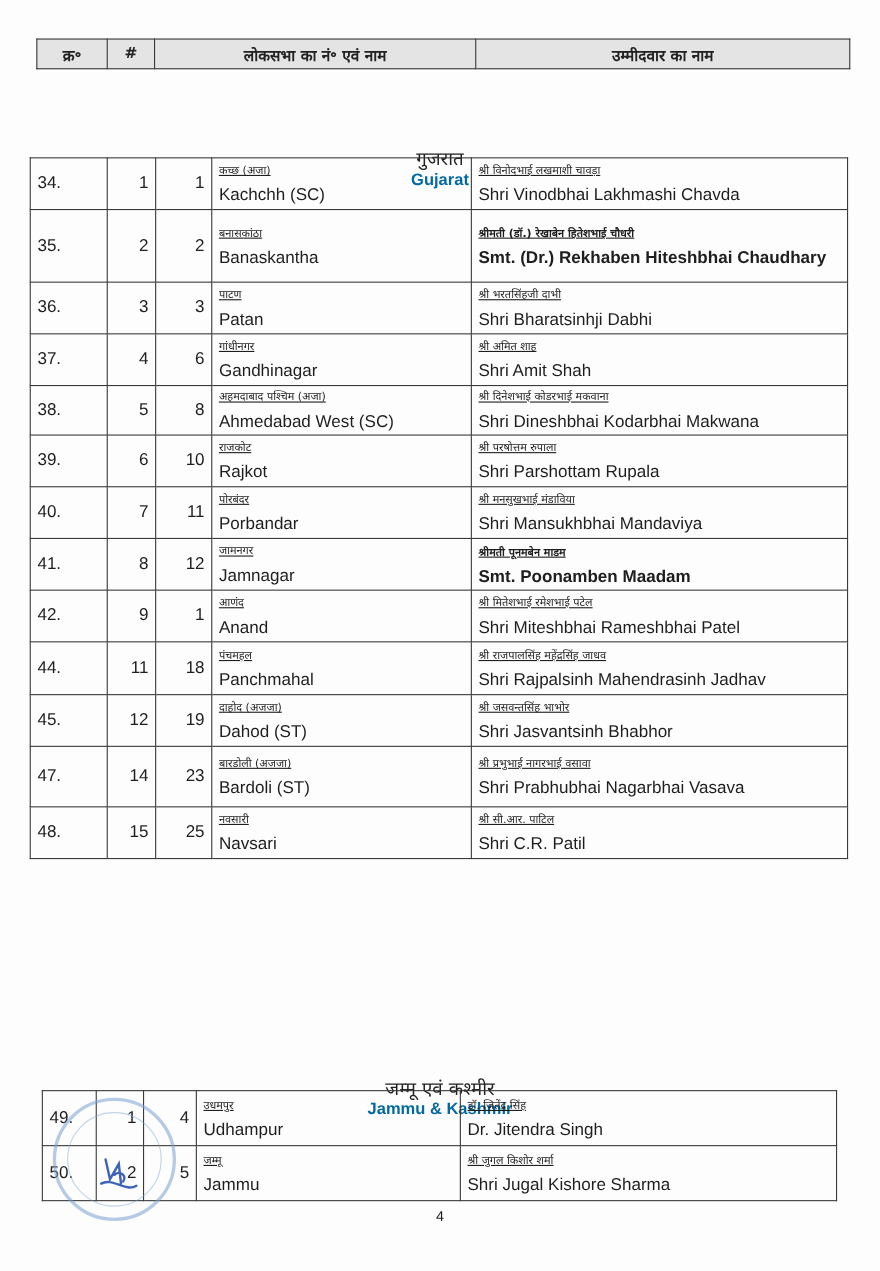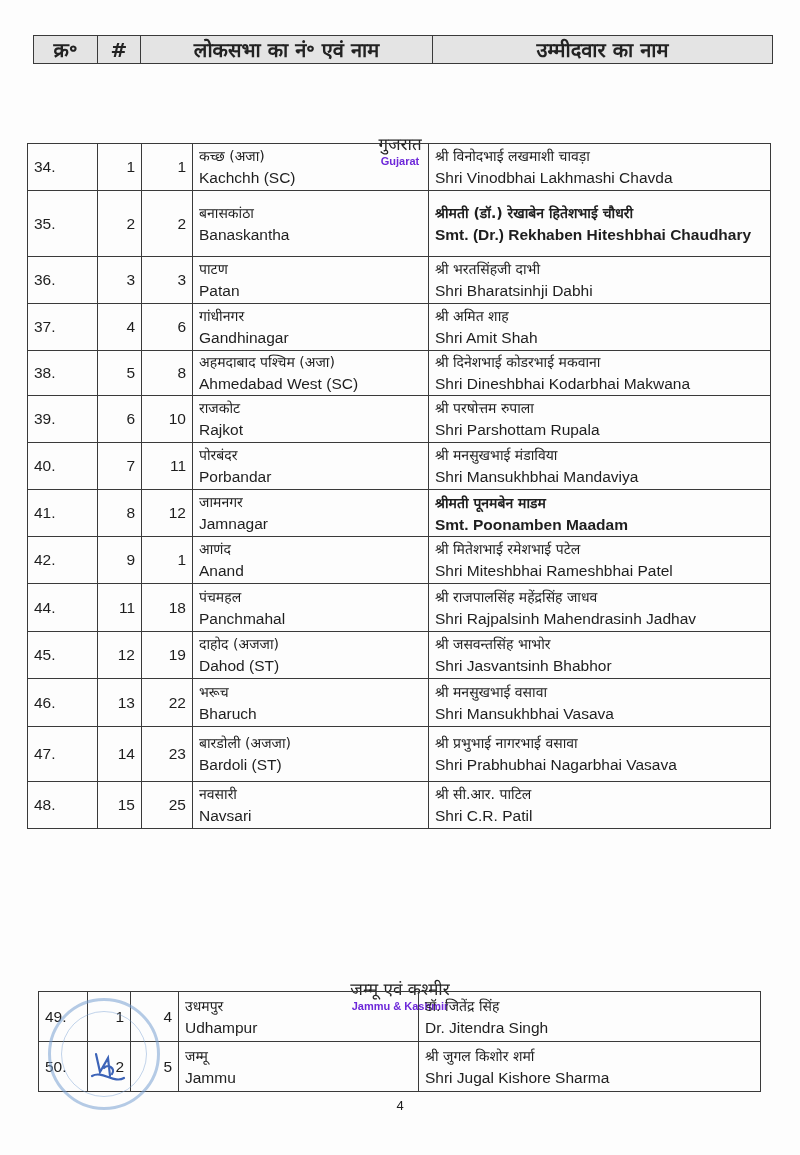--- a/index.html
+++ b/index.html
@@ -3,29 +3,29 @@
 <meta charset="utf-8">
 <style>
   html, body { margin:0; padding:0; }
   body {
     width:800px; height:1155px; background:#fdfdfd; position:relative; overflow:hidden;
     font-family:"Liberation Sans", "DejaVu Sans", sans-serif; color:#1e1e1e;
   }
   .tbl { position:absolute; border-collapse:collapse; table-layout:fixed; }
   .tbl td { border:1.5px solid #3a3a3a; padding:0; vertical-align:middle; }
   .hdr { left:33px; top:35px; width:739px; height:28px; background:#e4e4e4; }
-  .hdr td { text-align:center; font-family:"DejaVu Sans", sans-serif; font-weight:bold; font-size:20px; color:#222; }
+  .hdr td { text-align:center; font-family:"DejaVu Sans", sans-serif; font-weight:bold; font-size:14px; color:#222; }
   .state-title { position:absolute; left:0; width:800px; text-align:center;margin-top:40px; }
   .state-hi { font-family:"DejaVu Sans", sans-serif; font-size:17px; color:#222; }
-  .state-en { font-weight:bold; font-size:11px; color:#6d28d9; }
+  .state-en { font-weight:bold; font-size:15px; color:#0369a1; }
   .data td { font-size:15.5px; }
   .data td.num { text-align:right; padding-right:6px; }
   .data td.sl { text-align:left; padding-left:6px; }
   .data td.txt { padding-left:6px; line-height:22px; }
-  .hi { font-family:"DejaVu Sans", sans-serif; font-size:14px; display:block; white-space:nowrap; }
+  .hi { font-family:"DejaVu Sans", sans-serif; font-size:10px; display:block; white-space:nowrap;text-decoration:underline; }
   .en { display:block; white-space:nowrap; }
   .bold .hi, .bold .en { font-weight:bold; }
   .bold .en { white-space:normal; line-height:21px; }
   .page-num { position:absolute; left:0; width:800px; top:1098px; text-align:center; font-size:13px; }
   .stamp { position:absolute; left:48px; top:998px; width:112px; height:112px; border-radius:50%;
            border:3px solid rgba(120,160,210,0.55); box-sizing:border-box; pointer-events:none; }
   .stamp::after { content:""; position:absolute; left:10px; top:10px; right:10px; bottom:10px; border-radius:50%;
            border:1.5px solid rgba(120,160,210,0.45); }
   .signature { position:absolute; left:88px; top:1050px; width:40px; height:36px; pointer-events:none; }
 </style>
@@ -199,33 +199,20 @@
       <td class="num">19</td>
       <td class="txt">
         <span class="hi">दाहोद (अजजा)</span>
         <span class="en">Dahod (ST)</span>
       </td>
       <td class="txt">
         <span class="hi">श्री जसवन्तसिंह भाभोर</span>
         <span class="en">Shri Jasvantsinh Bhabhor</span>
       </td>
       </tr>
-      <tr style="height: 48px;">
-      <td class="sl">46.</td>
-      <td class="num">13</td>
-      <td class="num">22</td>
-      <td class="txt">
-        <span class="hi">भरूच</span>
-        <span class="en">Bharuch</span>
-      </td>
-      <td class="txt">
-        <span class="hi">श्री मनसुखभाई वसावा</span>
-        <span class="en">Shri Mansukhbhai Vasava</span>
-      </td>
-      </tr>
       <tr style="height: 55px;">
       <td class="sl">47.</td>
       <td class="num">14</td>
       <td class="num">23</td>
       <td class="txt">
         <span class="hi">बारडोली (अजजा)</span>
         <span class="en">Bardoli (ST)</span>
       </td>
       <td class="txt">
         <span class="hi">श्री प्रभुभाई नागरभाई वसावा</span>

